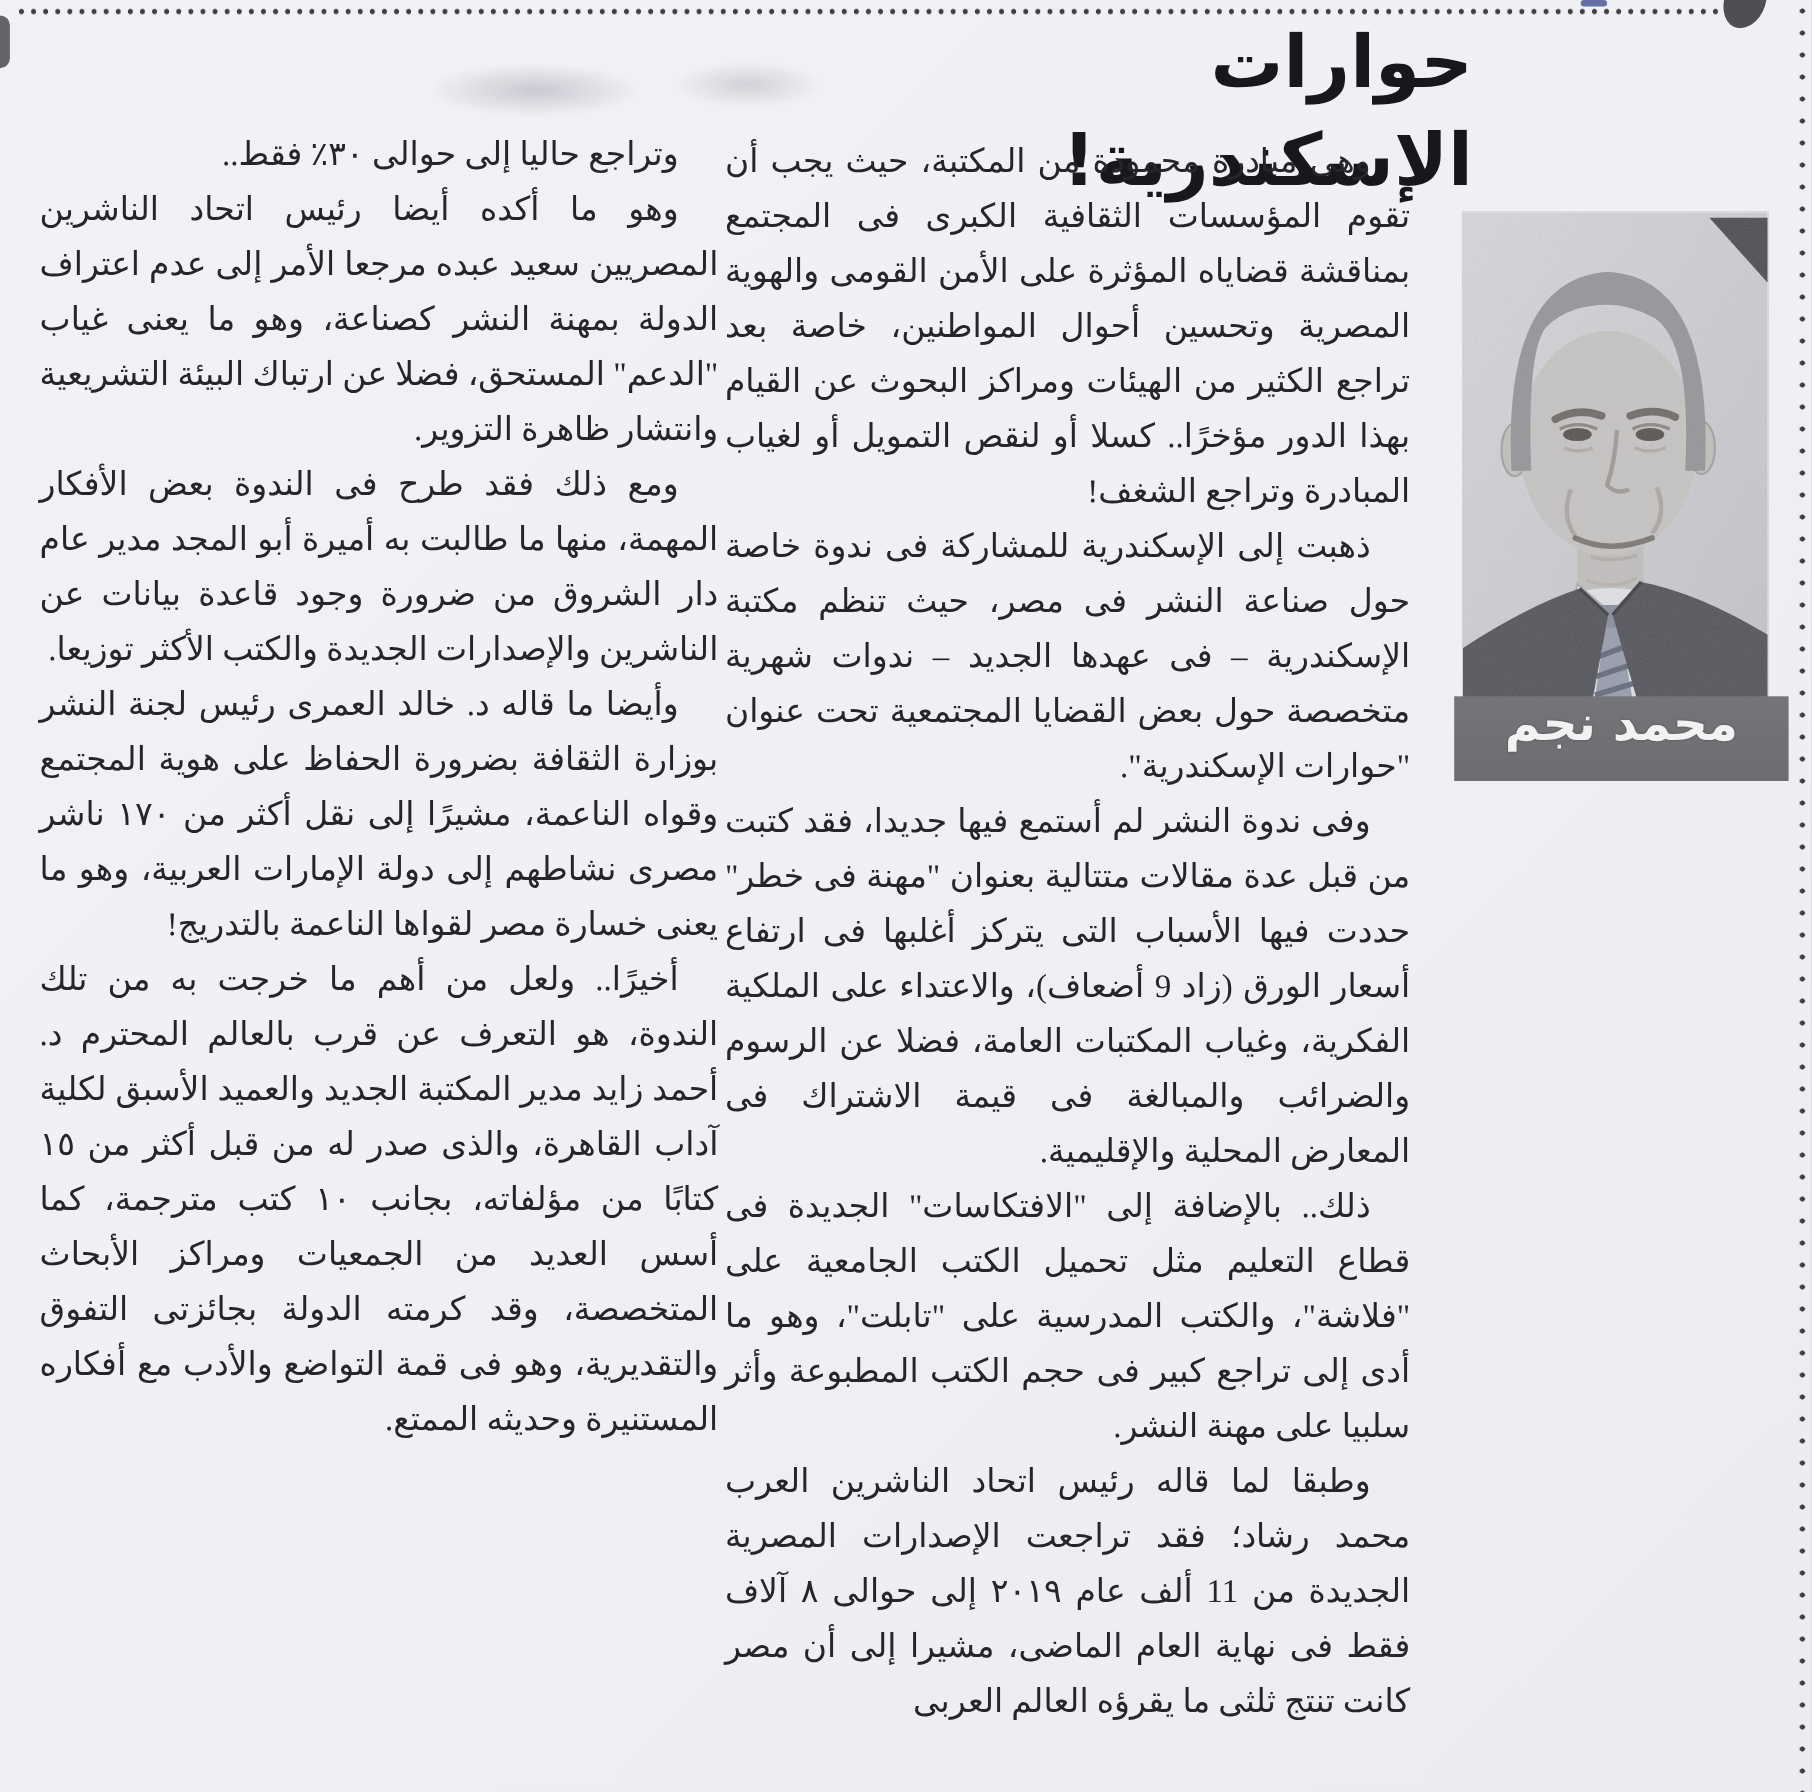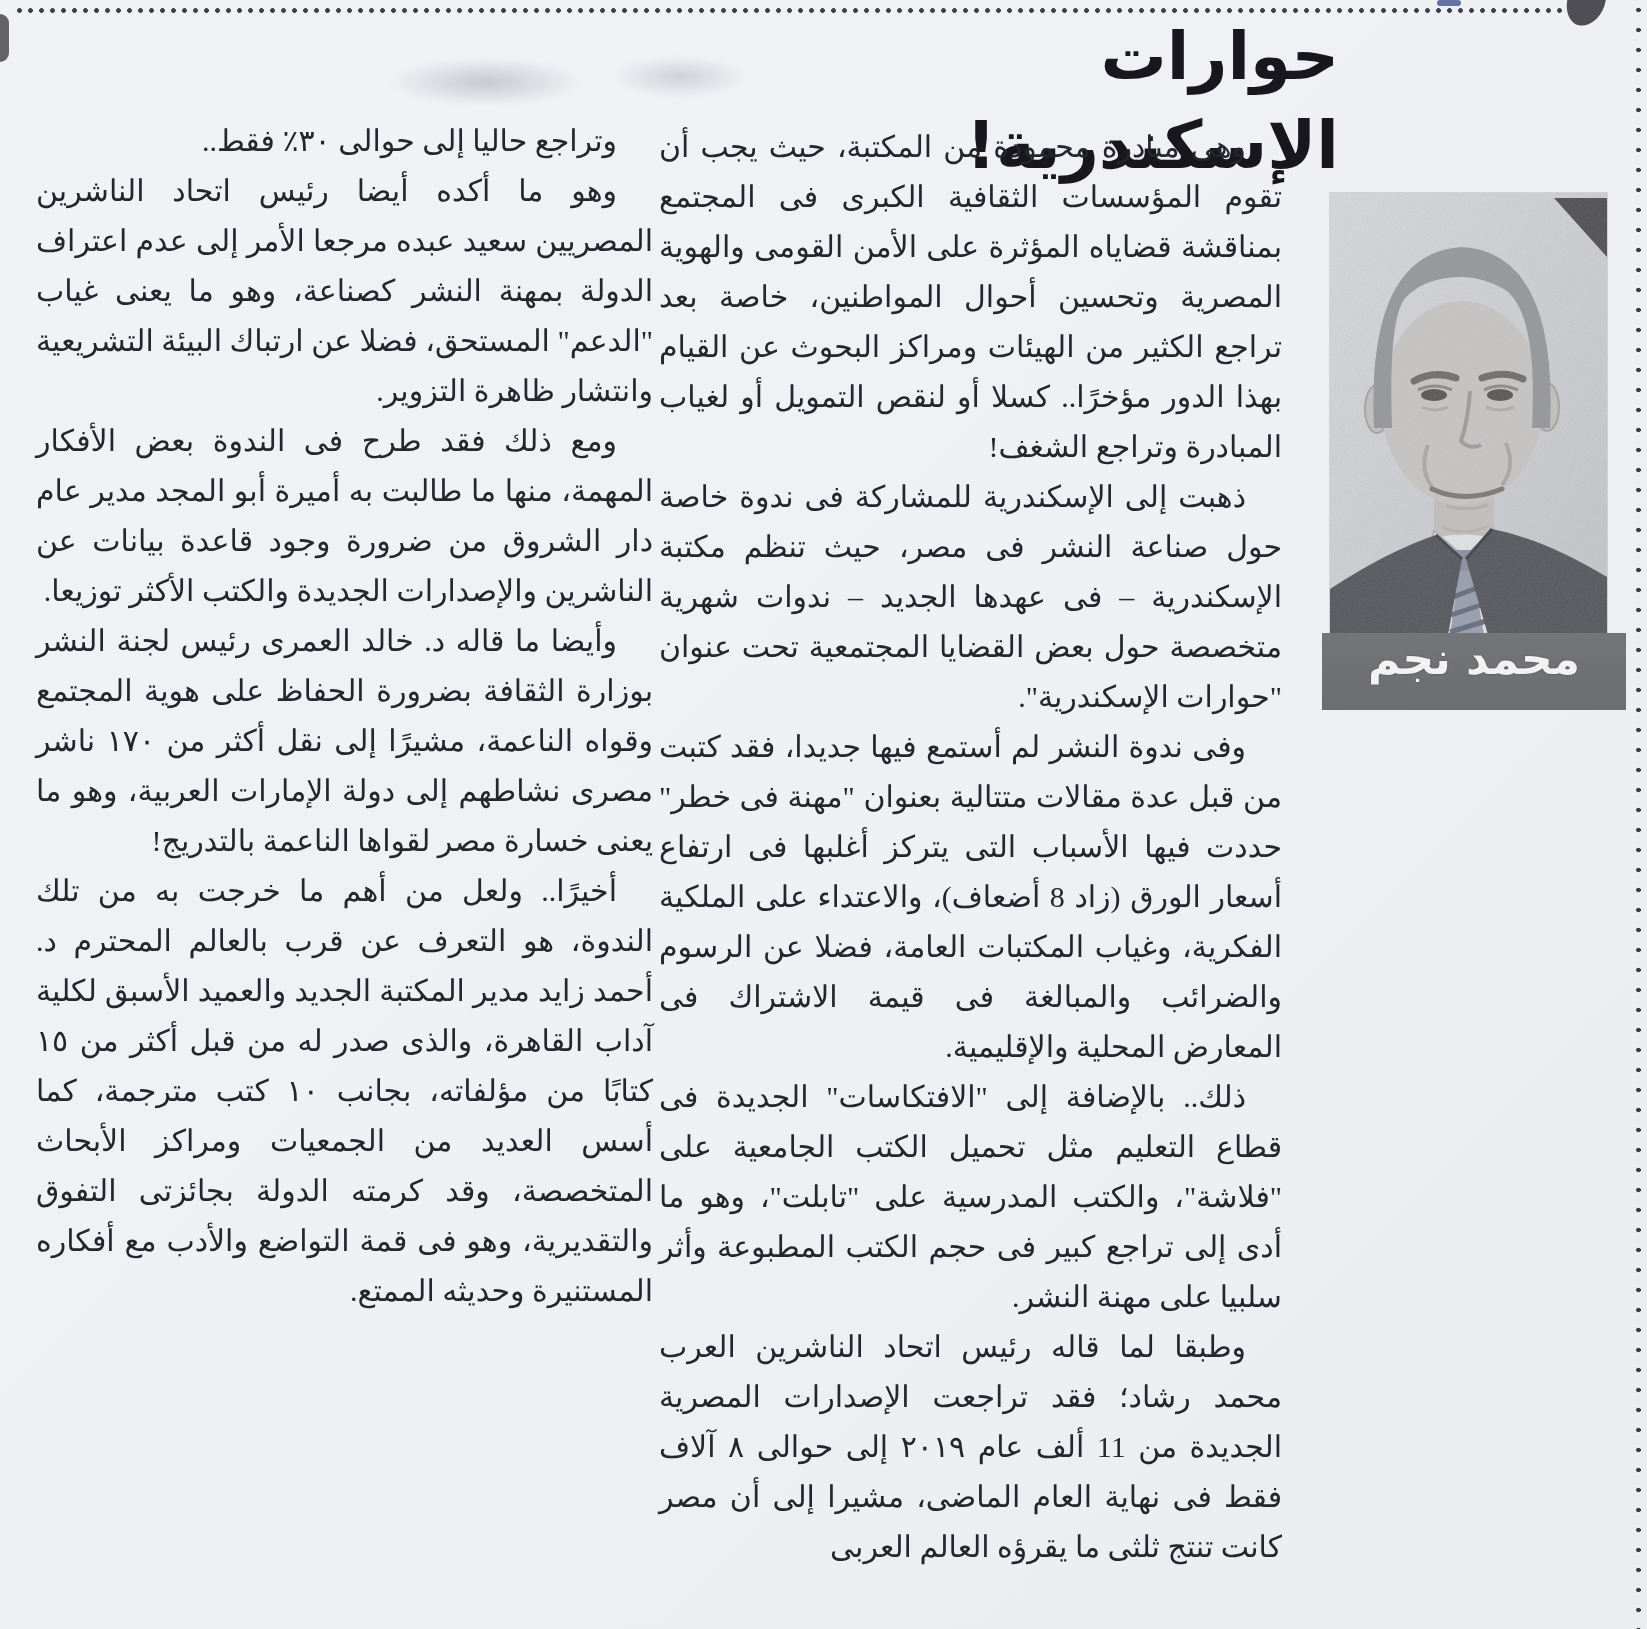--- a/index.html
+++ b/index.html
@@ -147,21 +147,21 @@
     </svg>
   </figure>
 
   <div class="photo-caption">
     <span>محمد نجم</span>
   </div>
 
   <div class="col col-right">
     <p>وهى مبادرة محمودة من المكتبة، حيث يجب أن تقوم المؤسسات الثقافية الكبرى فى المجتمع بمناقشة قضاياه المؤثرة على الأمن القومى والهوية المصرية وتحسين أحوال المواطنين، خاصة بعد تراجع الكثير من الهيئات ومراكز البحوث عن القيام بهذا الدور مؤخرًا.. كسلا أو لنقص التمويل أو لغياب المبادرة وتراجع الشغف!</p>
     <p>ذهبت إلى الإسكندرية للمشاركة فى ندوة خاصة حول صناعة النشر فى مصر، حيث تنظم مكتبة الإسكندرية – فى عهدها الجديد – ندوات شهرية متخصصة حول بعض القضايا المجتمعية تحت عنوان "حوارات الإسكندرية".</p>
-    <p>وفى ندوة النشر لم أستمع فيها جديدا، فقد كتبت من قبل عدة مقالات متتالية بعنوان "مهنة فى خطر" حددت فيها الأسباب التى يتركز أغلبها فى ارتفاع أسعار الورق (زاد 8 أضعاف)، والاعتداء على الملكية الفكرية، وغياب المكتبات العامة، فضلا عن الرسوم والضرائب والمبالغة فى قيمة الاشتراك فى المعارض المحلية والإقليمية.</p>
+    <p>وفى ندوة النشر لم أستمع فيها جديدا، فقد كتبت من قبل عدة مقالات متتالية بعنوان "مهنة فى خطر" حددت فيها الأسباب التى يتركز أغلبها فى ارتفاع أسعار الورق (زاد 9 أضعاف)، والاعتداء على الملكية الفكرية، وغياب المكتبات العامة، فضلا عن الرسوم والضرائب والمبالغة فى قيمة الاشتراك فى المعارض المحلية والإقليمية.</p>
     <p>ذلك.. بالإضافة إلى "الافتكاسات" الجديدة فى قطاع التعليم مثل تحميل الكتب الجامعية على "فلاشة"، والكتب المدرسية على "تابلت"، وهو ما أدى إلى تراجع كبير فى حجم الكتب المطبوعة وأثر سلبيا على مهنة النشر.</p>
     <p>وطبقا لما قاله رئيس اتحاد الناشرين العرب محمد رشاد؛ فقد تراجعت الإصدارات المصرية الجديدة من 11 ألف عام ٢٠١٩ إلى حوالى ٨ آلاف فقط فى نهاية العام الماضى، مشيرا إلى أن مصر كانت تنتج ثلثى ما يقرؤه العالم العربى</p>
   </div>
 
   <div class="col col-left">
     <p>وتراجع حاليا إلى حوالى ٣٠٪ فقط..</p>
     <p>وهو ما أكده أيضا رئيس اتحاد الناشرين المصريين سعيد عبده مرجعا الأمر إلى عدم اعتراف الدولة بمهنة النشر كصناعة، وهو ما يعنى غياب "الدعم" المستحق، فضلا عن ارتباك البيئة التشريعية وانتشار ظاهرة التزوير.</p>
     <p>ومع ذلك فقد طرح فى الندوة بعض الأفكار المهمة، منها ما طالبت به أميرة أبو المجد مدير عام دار الشروق من ضرورة وجود قاعدة بيانات عن الناشرين والإصدارات الجديدة والكتب الأكثر توزيعا.</p>
     <p>وأيضا ما قاله د. خالد العمرى رئيس لجنة النشر بوزارة الثقافة بضرورة الحفاظ على هوية المجتمع وقواه الناعمة، مشيرًا إلى نقل أكثر من ١٧٠ ناشر مصرى نشاطهم إلى دولة الإمارات العربية، وهو ما يعنى خسارة مصر لقواها الناعمة بالتدريج!</p>
     <p>أخيرًا.. ولعل من أهم ما خرجت به من تلك الندوة، هو التعرف عن قرب بالعالم المحترم د. أحمد زايد مدير المكتبة الجديد والعميد الأسبق لكلية آداب القاهرة، والذى صدر له من قبل أكثر من ١٥ كتابًا من مؤلفاته، بجانب ١٠ كتب مترجمة، كما أسس العديد من الجمعيات ومراكز الأبحاث المتخصصة، وقد كرمته الدولة بجائزتى التفوق والتقديرية، وهو فى قمة التواضع والأدب مع أفكاره المستنيرة وحديثه الممتع.</p>

